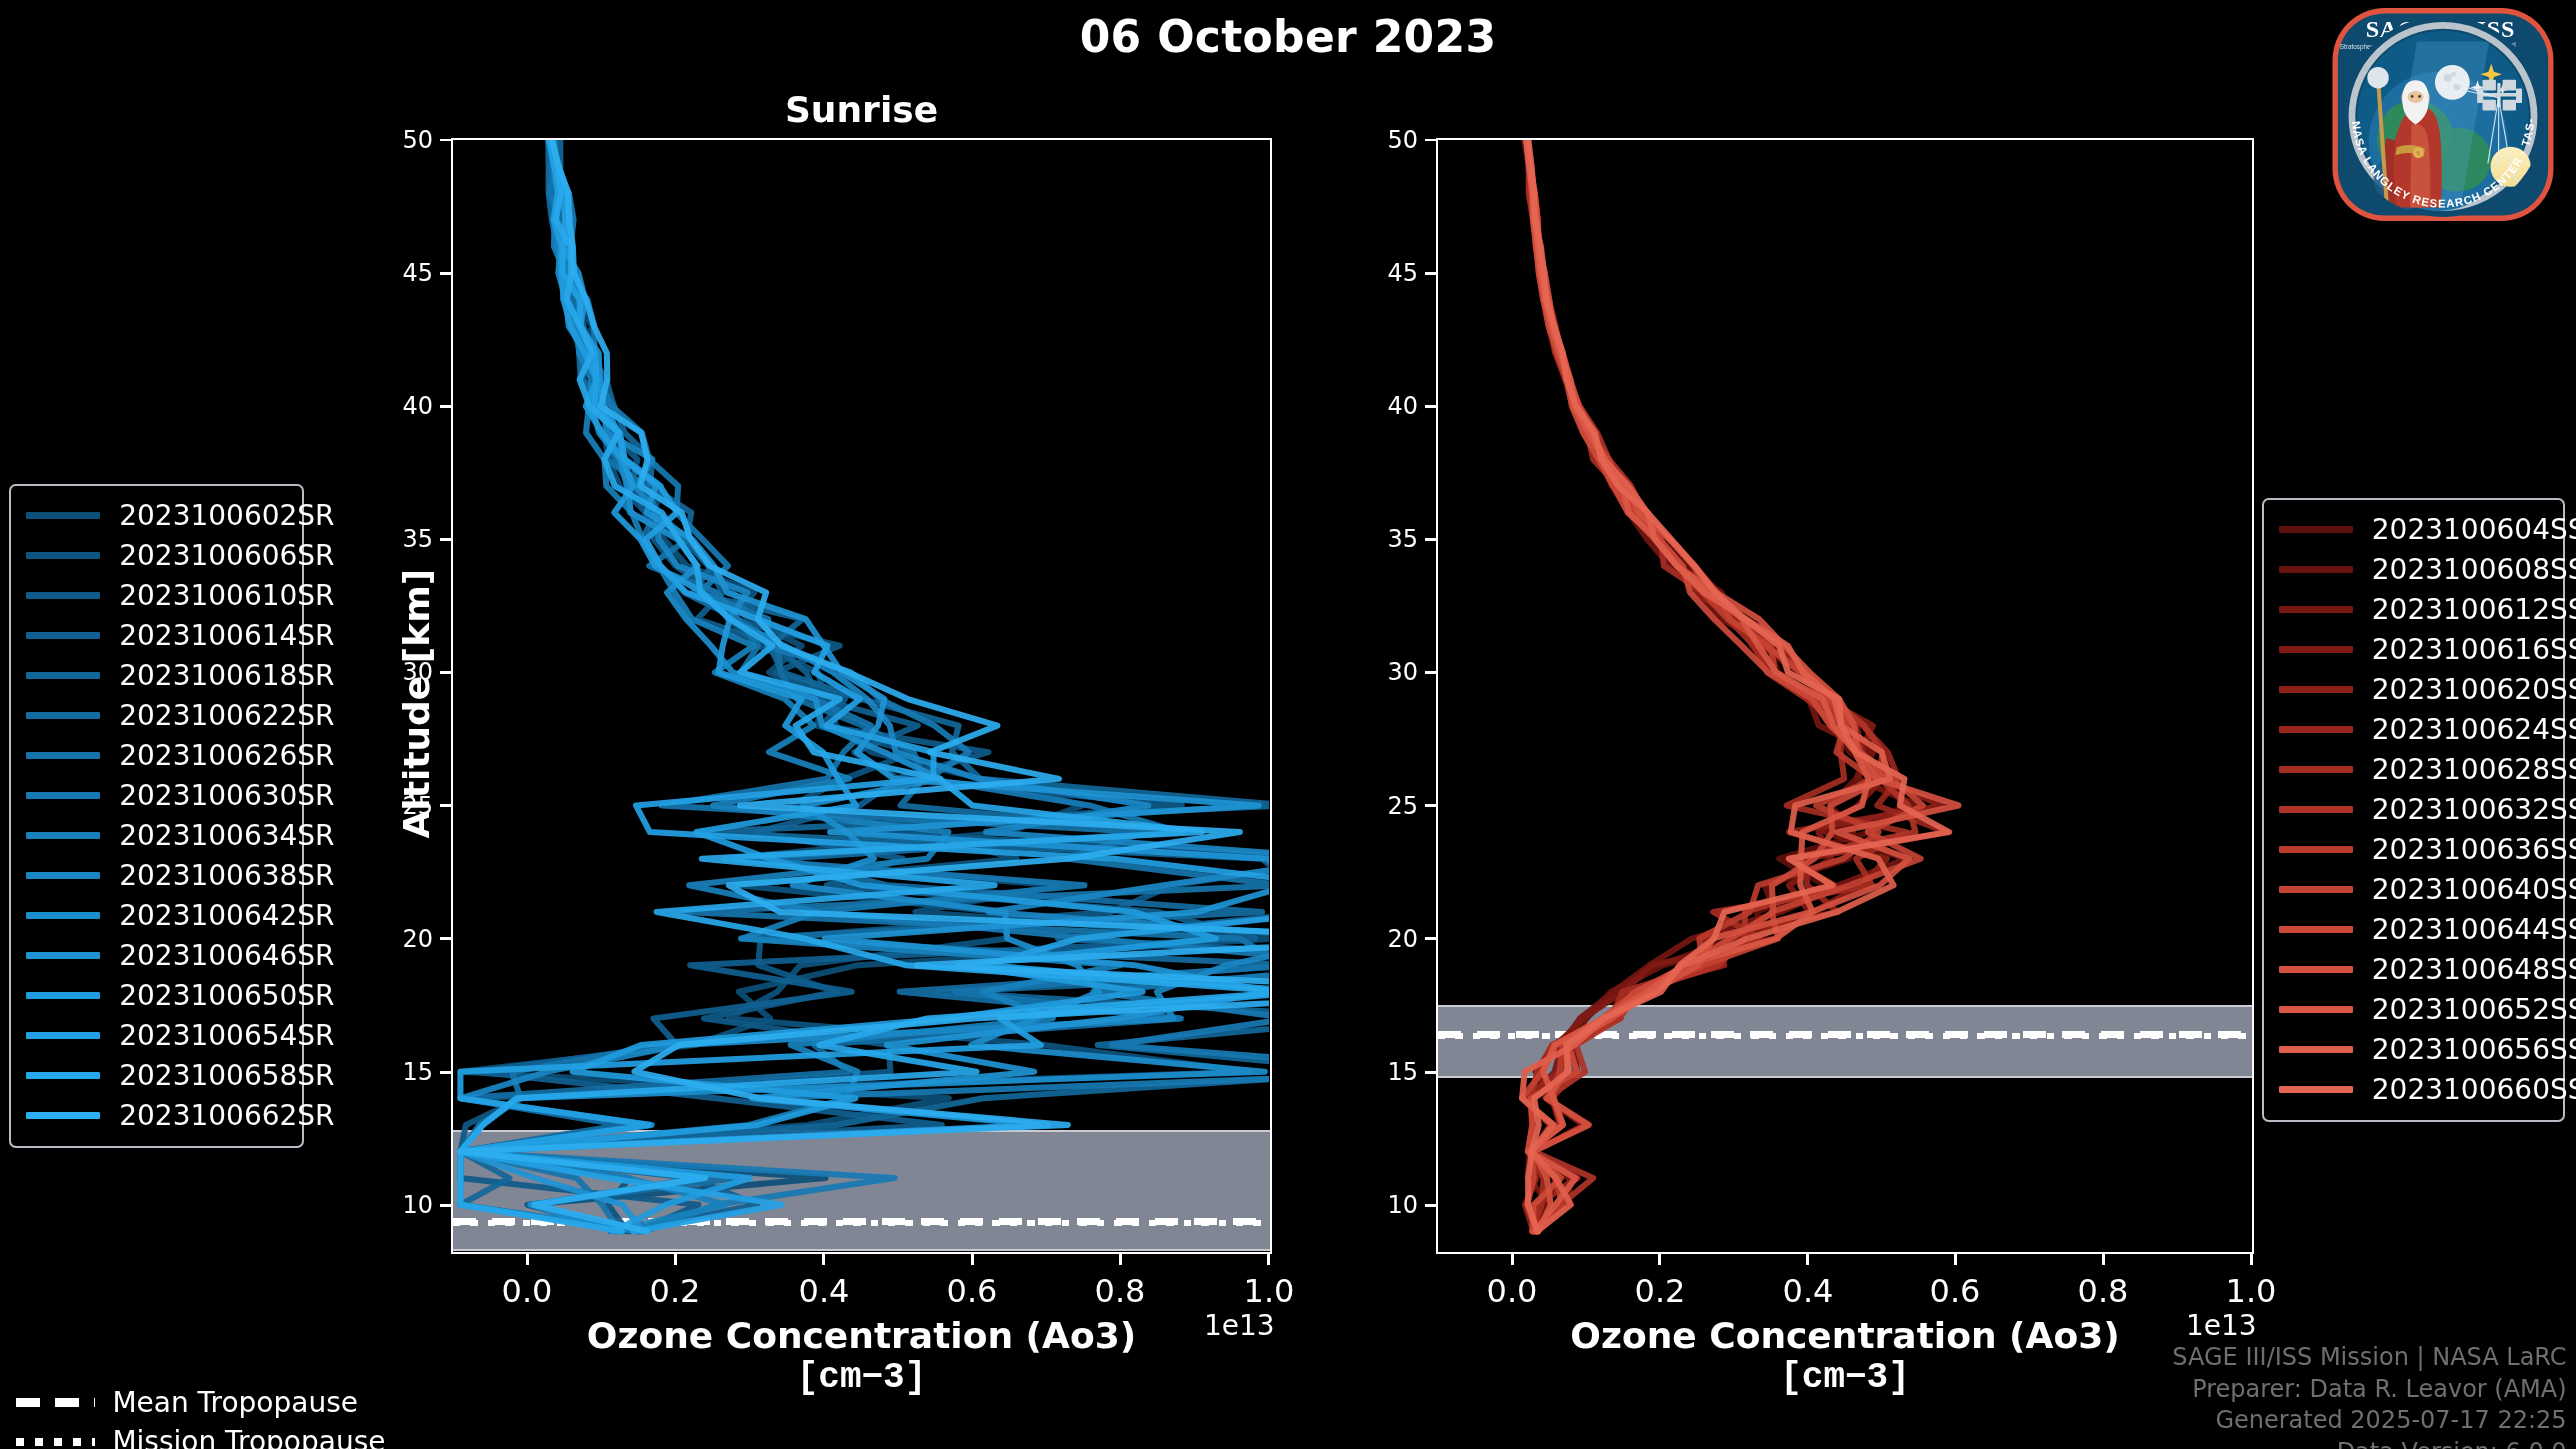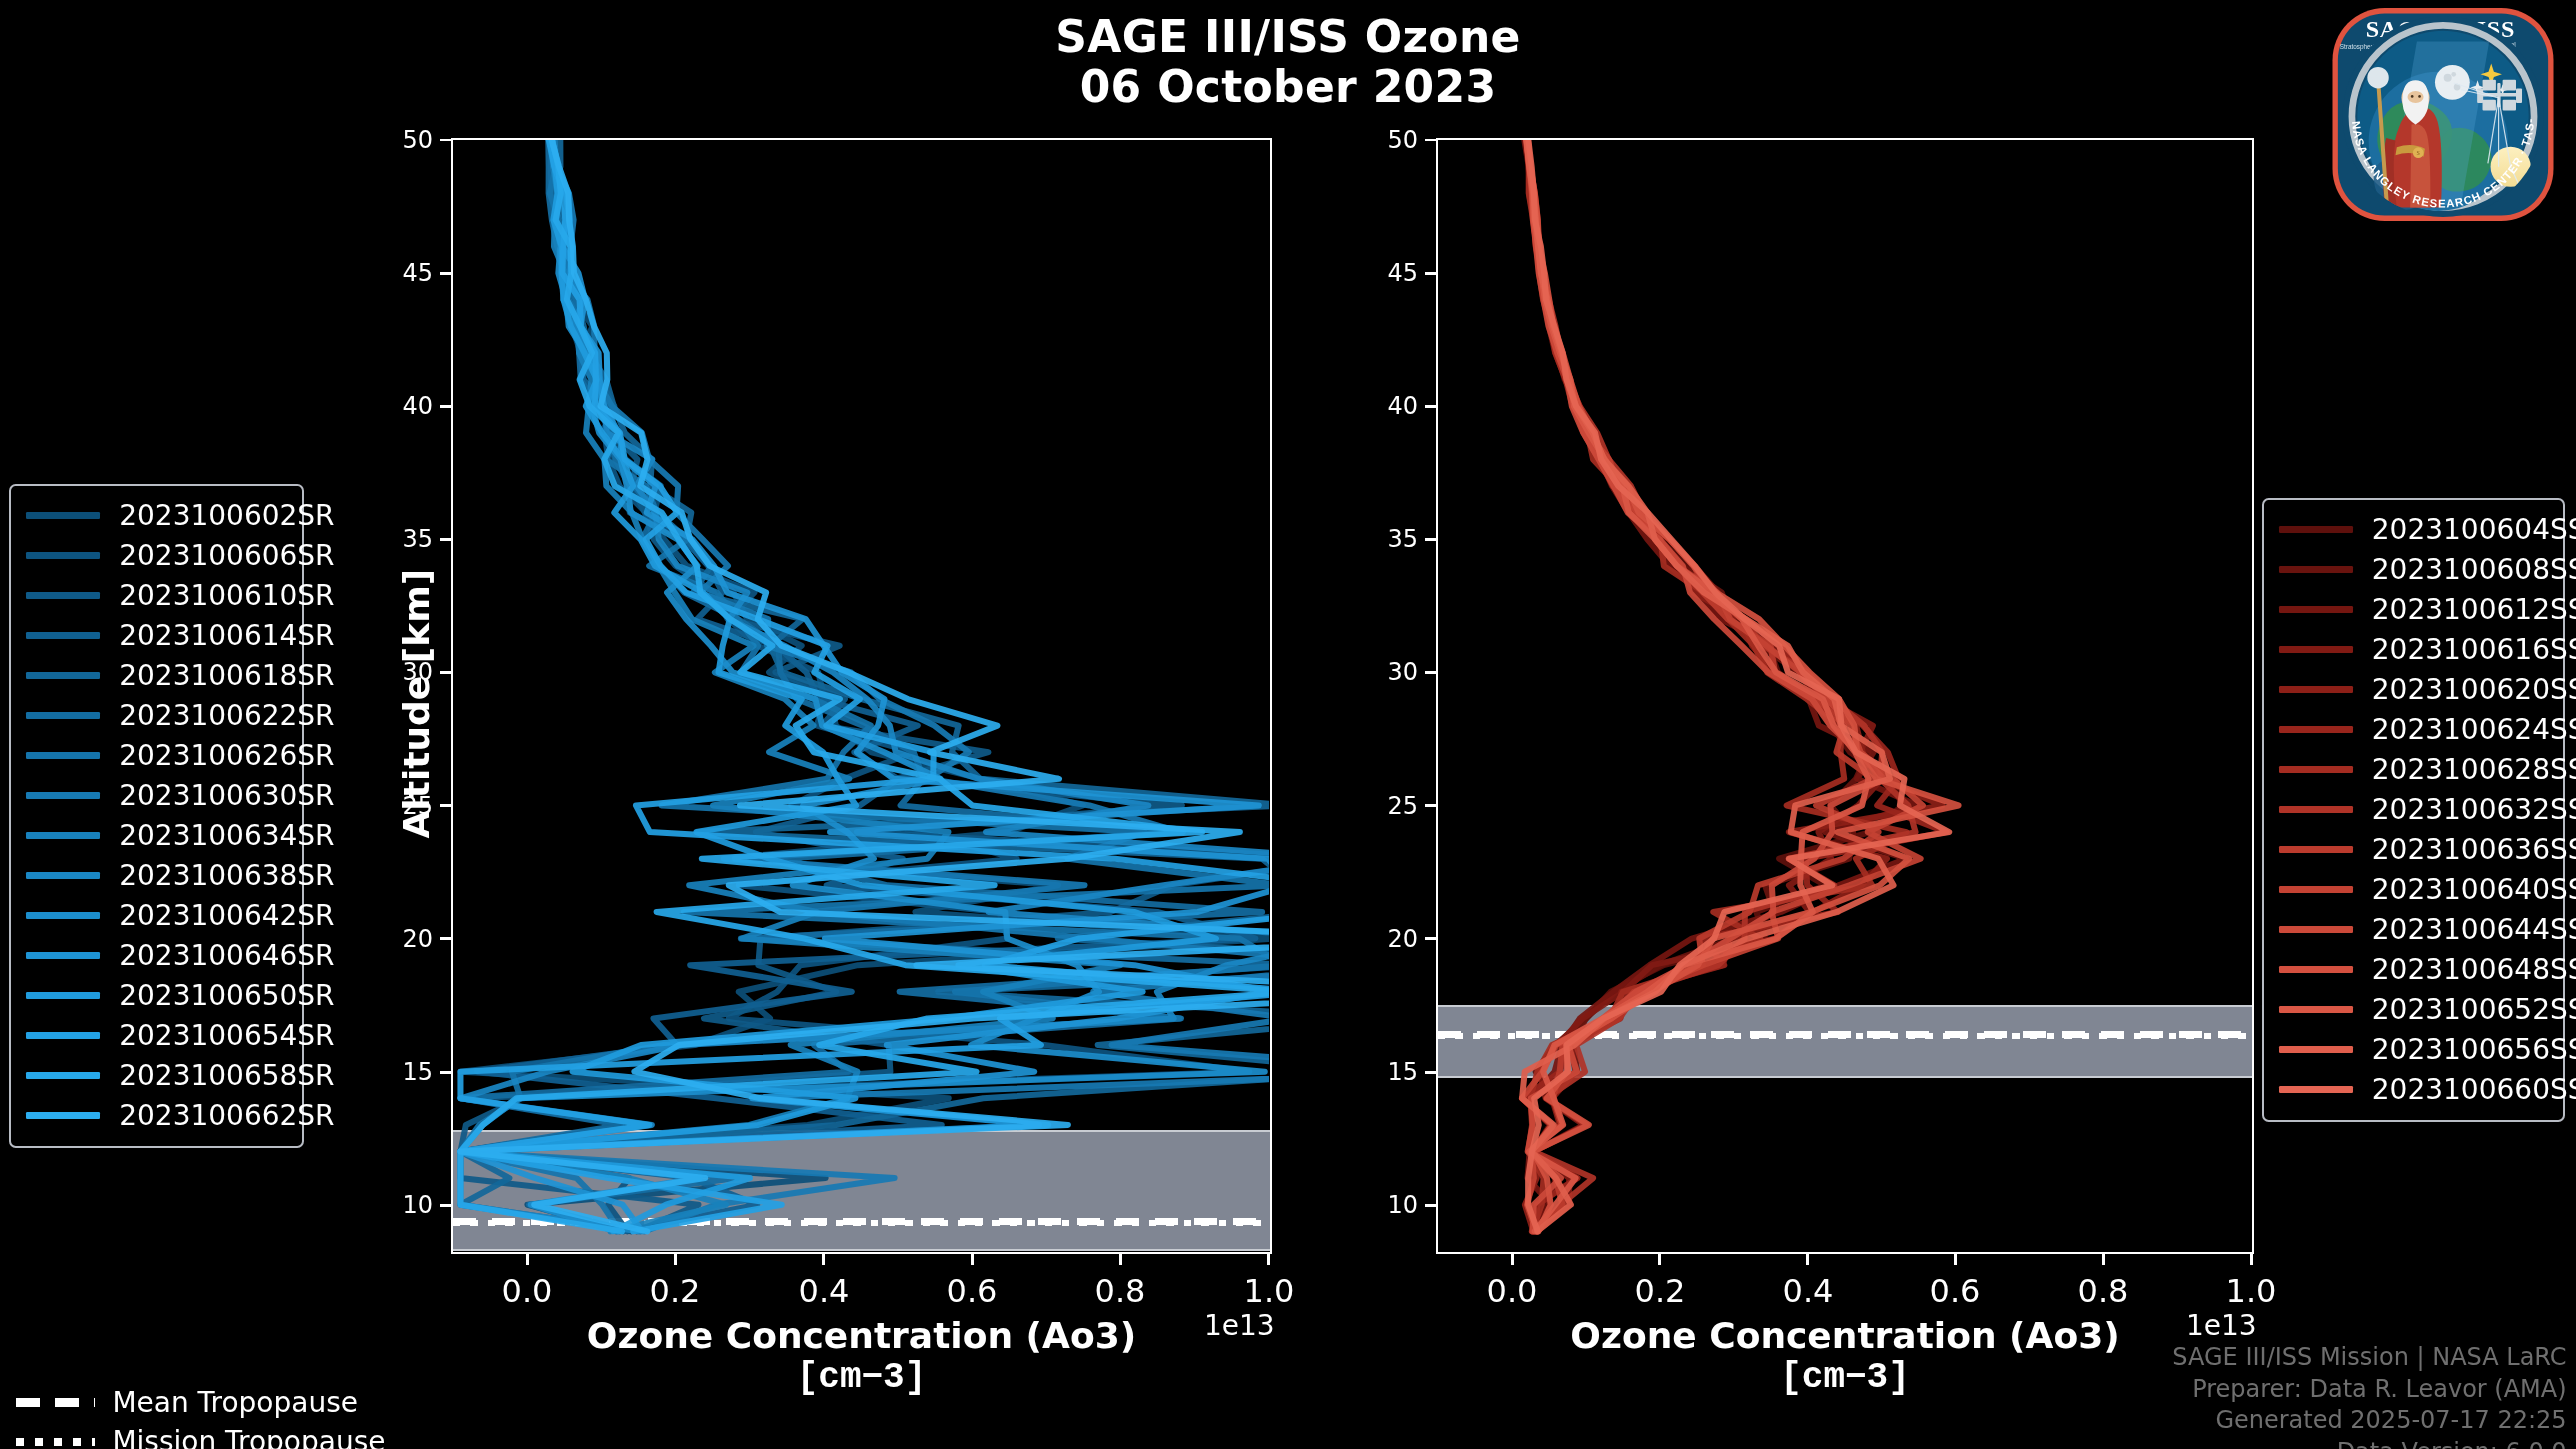--- a/index.html
+++ b/index.html
@@ -86,24 +86,24 @@
 
   
   #logo{position:absolute;left:2316px;top:4px;width:254px;height:221px;}
 </style>
 </head>
 <body>
 
 <div class="fig">
 
   <div id="main-title">
-    <span>SAGE III/ISS Ozone</span>
     <span class="l2">06 October 2023</span>
   </div>
 
+  <div class="panel-title" id="title-sunrise">Sunrise</div>
 
   <div class="axes" id="axes-left">
     <div class="plotclip">
       <div class="tropo-band" id="band-left" style="top: 990px; height: 117px;"></div>
       <div class="tropo-mean" id="mean-left" style="top: 1078px;"></div>
       <div class="tropo-median" id="median-left" style="top: 1080px;"></div>
       <svg id="curves-left" width="816" height="1110" viewBox="0 0 1216 1655" preserveAspectRatio="none" style="position:absolute;left:0;top:0;">
           <path d="M 142.7 0.0 L 155.2 39.7 L 149.0 79.4 L 168.0 119.1 L 158.0 158.8 L 171.0 198.4 L 180.7 238.1 L 207.9 277.8 L 190.6 317.5 L 215.5 357.2 L 240.4 396.9 L 222.2 436.6 L 257.5 476.3 L 309.9 515.9 L 300.0 555.6 L 343.7 595.3 L 382.7 635.0 L 418.2 674.7 L 438.3 714.4 L 519.6 754.1 L 471.1 793.8 L 561.9 833.5 L 570.6 873.1 L 623.6 912.8 L 787.4 952.5 L 938.7 992.2 L 827.7 1031.9 L 403.7 1071.6 L 901.5 1111.3 L 689.1 1151.0 L 1223.5 1190.6 L 603.5 1230.3 L 425.8 1270.0 L 472.4 1309.7 L 360.3 1349.4 L 11.1 1389.1 L 738.8 1428.8 L 528.7 1468.5 L 11.1 1508.2 L 555.3 1547.8 L 110.9 1587.5 L 265.3 1627.2" fill="none" stroke="#0c4f78" stroke-width="9" stroke-linejoin="round" stroke-linecap="round" opacity="0.92"></path>
           <path d="M 148.8 0.0 L 145.9 39.7 L 147.9 79.4 L 155.7 119.1 L 171.6 158.8 L 161.4 198.4 L 193.5 238.1 L 177.3 277.8 L 190.3 317.5 L 194.1 357.2 L 235.8 396.9 L 225.9 436.6 L 231.4 476.3 L 248.3 515.9 L 287.5 555.6 L 314.5 595.3 L 348.4 635.0 L 449.3 674.7 L 410.7 714.4 L 454.4 754.1 L 544.3 793.8 L 553.8 833.5 L 542.2 873.1 L 686.3 912.8 L 582.9 952.5 L 504.1 992.2 L 696.6 1031.9 L 839.8 1071.6 L 425.9 1111.3 L 814.1 1151.0 L 826.6 1190.6 L 517.5 1230.3 L 483.1 1270.0 L 411.1 1309.7 L 881.1 1349.4 L 1186.8 1389.1 L 11.1 1428.8 L 269.1 1468.5 L 11.1 1508.2 L 262.7 1547.8 L 231.2 1587.5 L 259.8 1627.2" fill="none" stroke="#0d5480" stroke-width="9" stroke-linejoin="round" stroke-linecap="round" opacity="0.92"></path>
           <path d="M 142.4 0.0 L 157.0 39.7 L 149.4 79.4 L 167.5 119.1 L 165.4 158.8 L 181.0 198.4 L 180.8 238.1 L 183.9 277.8 L 195.9 317.5 L 220.6 357.2 L 238.4 396.9 L 237.1 436.6 L 274.8 476.3 L 265.5 515.9 L 286.0 555.6 L 299.2 595.3 L 331.6 635.0 L 388.9 674.7 L 409.2 714.4 L 576.2 754.1 L 480.5 793.8 L 584.1 833.5 L 549.9 873.1 L 797.9 912.8 L 660.2 952.5 L 1086.2 992.2 L 602.0 1031.9 L 1331.7 1071.6 L 1072.4 1111.3 L 979.9 1151.0 L 458.1 1190.6 L 455.0 1230.3 L 571.1 1270.0 L 374.0 1309.7 L 649.3 1349.4 L 651.8 1389.1 L 102.4 1428.8 L 19.2 1468.5 L 11.1 1508.2 L 11.1 1547.8 L 365.8 1587.5 L 274.2 1627.2" fill="none" stroke="#0f5a88" stroke-width="9" stroke-linejoin="round" stroke-linecap="round" opacity="0.92"></path>

